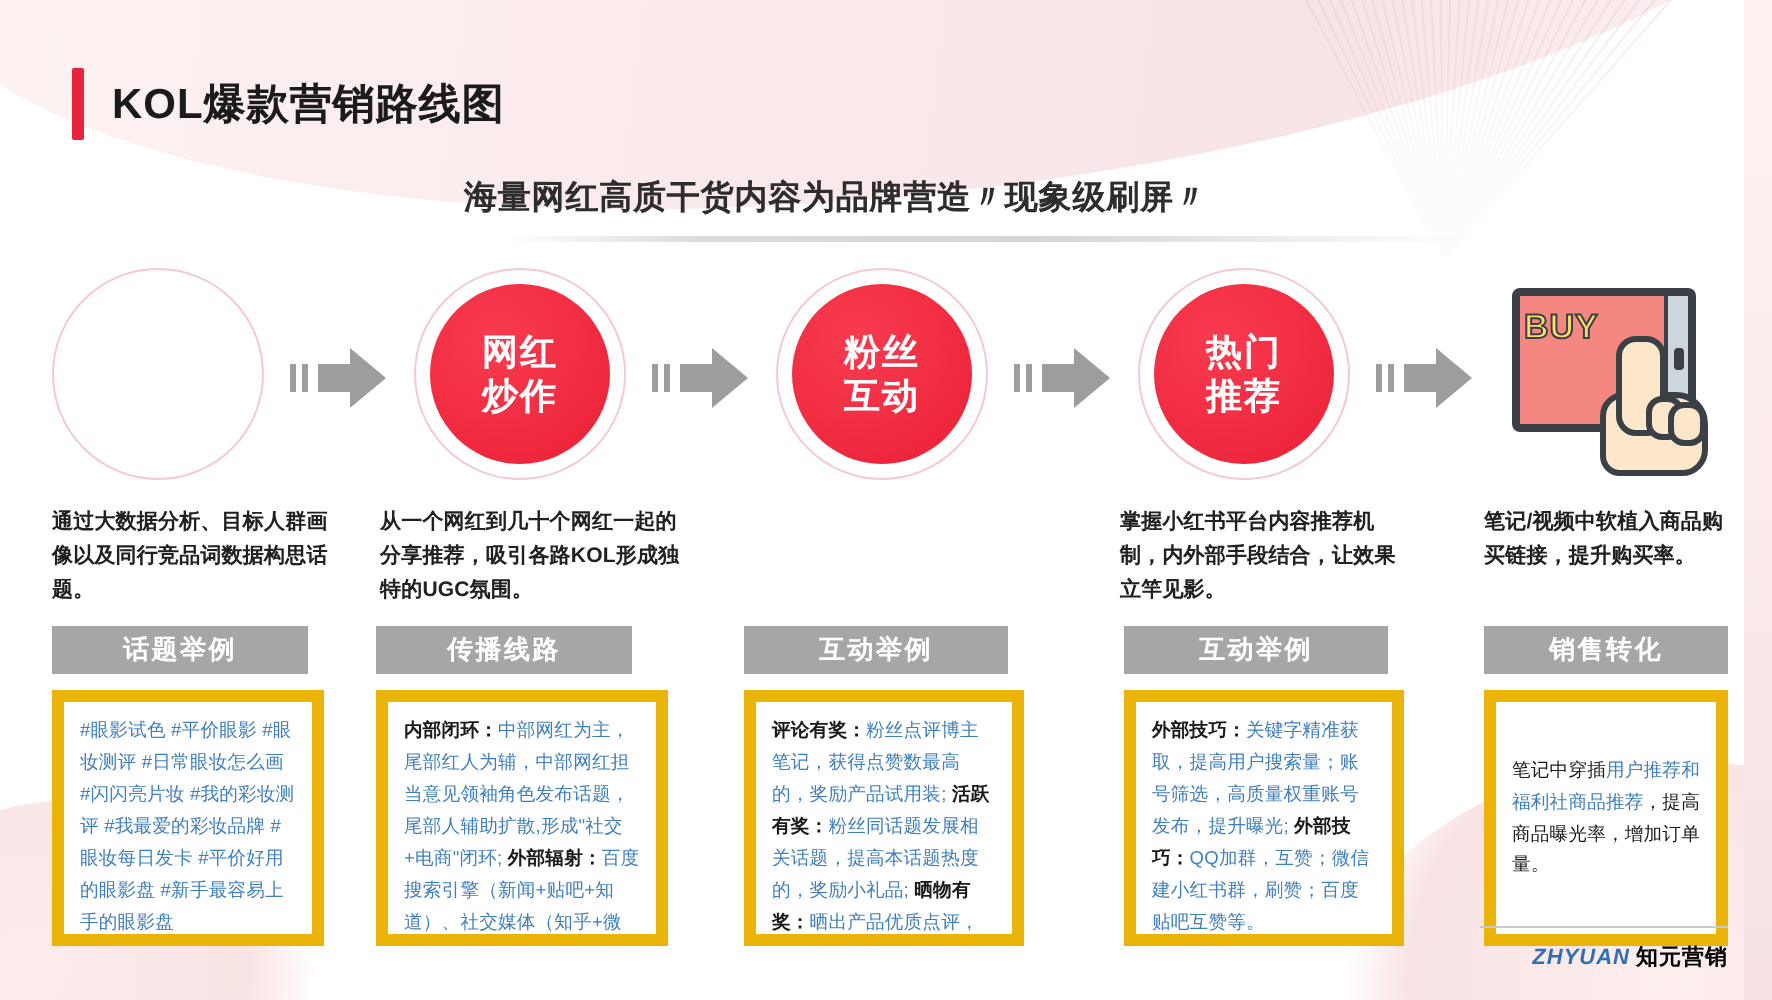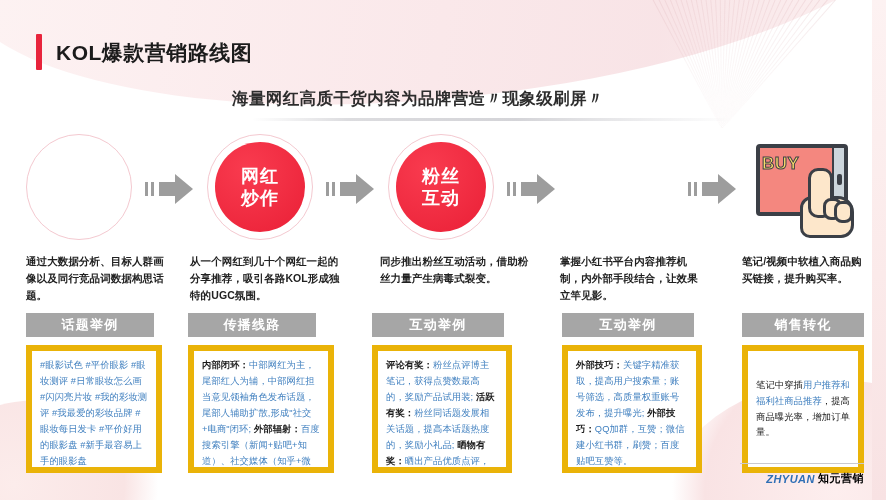--- a/index.html
+++ b/index.html
@@ -242,20 +242,27 @@
       </div>
     </div>
 
     <div class="arrow" style="left:505px;">
       <div class="tick t1"></div>
         <div class="tick t2"></div>
       <div class="shaft"></div>
         <div class="head"></div>
     </div>
 
+    <div class="node" style="left:569px;">
+      <div class="ring"></div>
+      <div class="disc">
+        <span>热门</span>
+        <span>推荐</span>
+      </div>
+    </div>
 
     <div class="arrow" style="left:686px;">
       <div class="tick t1"></div>
         <div class="tick t2"></div>
       <div class="shaft"></div>
         <div class="head"></div>
     </div>
 
     <div class="buy-icon" style="left:750px;">
       <div class="tablet">
@@ -268,21 +275,20 @@
         <div class="palm"></div>
         <div class="finger"></div>
         <div class="knuckle" style="left:27px;"></div>
         <div class="knuckle" style="left:38px;top:33px;"></div>
       </div>
     </div>
   </div>
 
   <div class="desc" style="left:26px;top:253px;width:140px;">通过大数据分析、目标人群画像以及同行竞品词数据构思话题。</div>
   <div class="desc" style="left:190px;top:253px;width:156px;">从一个网红到几十个网红一起的分享推荐，吸引各路KOL形成独特的UGC氛围。</div>
-  <div class="desc" style="left:380px;top:253px;width:150px;">同步推出粉丝互动活动，借助粉丝力量产生病毒式裂变。</div>
   <div class="desc" style="left:560px;top:253px;width:142px;">掌握小红书平台内容推荐机制，内外部手段结合，让效果立竿见影。</div>
   <div class="desc" style="left:742px;top:253px;width:120px;">笔记/视频中软植入商品购买链接，提升购买率。</div>
 
   <div class="card-head" style="left:26px;top:313px;width:128px;">话题举例</div>
   <div class="card-head" style="left:188px;top:313px;width:128px;">传播线路</div>
   <div class="card-head" style="left:372px;top:313px;width:132px;">互动举例</div>
   <div class="card-head" style="left:562px;top:313px;width:132px;">互动举例</div>
   <div class="card-head" style="left:742px;top:313px;width:122px;">销售转化</div>
 
   <div class="card-body" style="left:26px;top:345px;width:136px;height:128px;">

